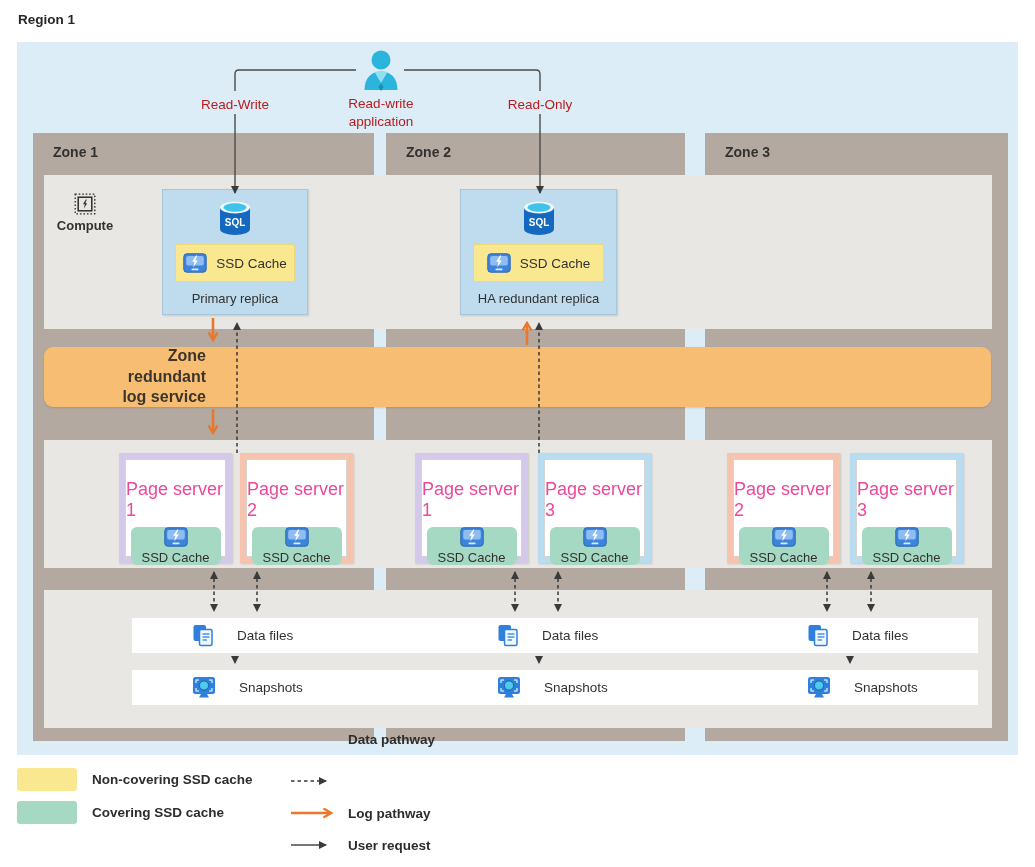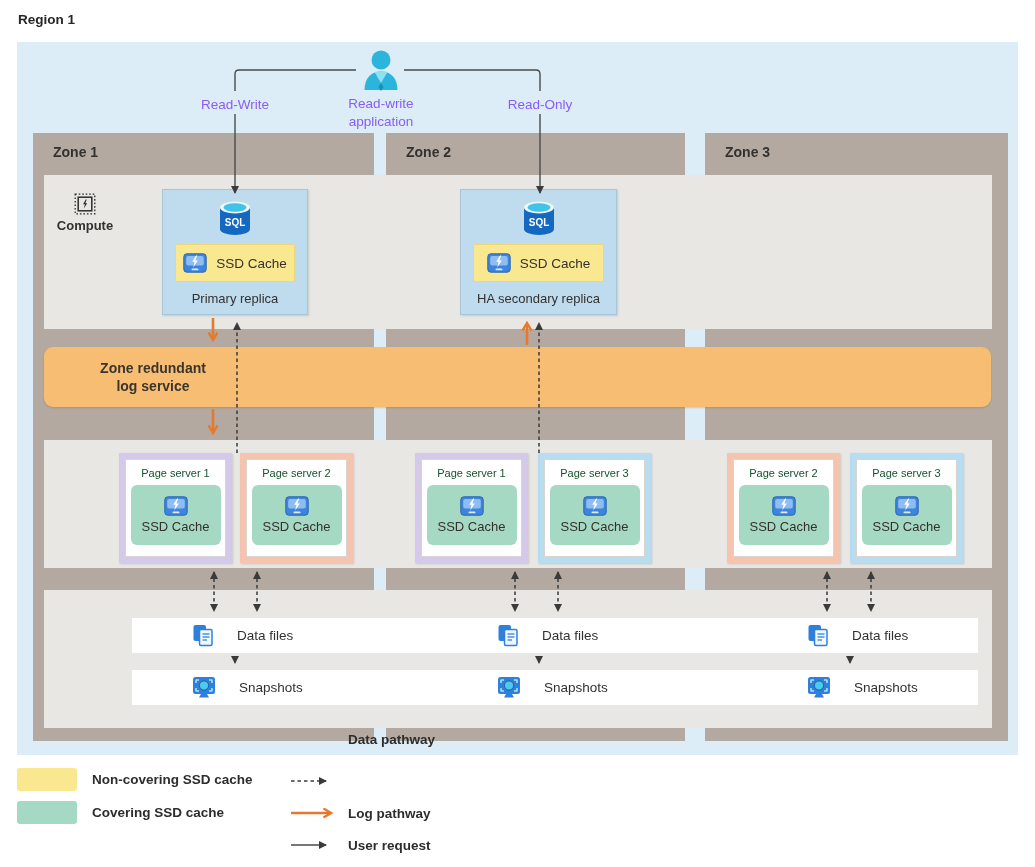--- a/index.html
+++ b/index.html
@@ -3,51 +3,51 @@
 <meta charset="utf-8">
 <style>
   * { margin:0; padding:0; box-sizing:border-box; }
   body { background:#fff; font-family:"Liberation Sans", sans-serif; color:#3a3a38; }
   .canvas { position:relative; width:1035px; height:867px; background:#fff; overflow:hidden;border-radius:25px; }
   .abs { position:absolute; }
 
   .region-label { left:18px; top:12px; font-size:13.5px; font-weight:bold; color:#262626; }
   .region { left:17px; top:42px; width:1001px; height:713px; background:#dcedf8; }
 
-  .toplabel { font-size:13.5px; color:#8b5cf6; text-align:center; line-height:1.3; }
+  .toplabel { font-size:13.5px; color:#b91c1c; text-align:center; line-height:1.3; }
 
   .zone { top:133px; height:608px; background:#b4a9a0; }
   .zone-title { position:absolute; left:20px; top:11px; font-size:14px; font-weight:bold; color:#33312f; }
 
   .row { left:44px; width:948px; background:#e9e7e4; }
   .row-compute { top:175px; height:154px; }
   .row-pages   { top:440px; height:128px; }
   .row-storage { top:590px; height:138px; }
 
   .band { left:44px; top:347px; width:947px; height:60px; background:#f7bd73; border-radius:9px;
           box-shadow:0 1px 2px rgba(120,90,40,.25); }
   .band-label { position:absolute; left:56px; top:0; width:106px; height:100%;
                 display:flex; align-items:center; justify-content:center;
-                font-size:14px; font-weight:bold; color:#3b352c; text-align:center; line-height:1.3; }
+                font-size:16px; font-weight:bold; color:#3b352c; text-align:right; line-height:1.3; }
 
   .sec-label { text-align:center; font-size:13px; font-weight:bold; color:#33312f; line-height:1.3; }
   .sec-label svg { display:block; margin:0 auto 3px auto; }
 
   .replica { top:189px; height:126px; background:#bedcee; border:1px solid #a8c6d8;
              box-shadow:1px 1px 2px rgba(90,110,125,.25);
              display:flex; flex-direction:column; align-items:center; }
   .replica .sqlicon { margin-top:10px; }
   .cache-chip { margin-top:7px; height:38px; background:#f9e88f; border:1px solid #ecd878; border-radius:2px;
                 display:flex; align-items:center; justify-content:center; gap:9px; font-size:13.5px; color:#33312f; }
   .replica-title { margin-top:9px; font-size:13px; color:#33312f; }
 
   .ps-box { top:453px; width:113px; height:110px; background:#fff; border-width:6px; border-style:solid;
             box-shadow:1px 1px 2px rgba(100,100,100,.25); }
   .ps-inner { width:100%; height:100%; border:1px solid #d8d4d0; display:flex; flex-direction:column; align-items:center; }
-  .ps-title { margin-top:7px; font-size:11px; color:#14532d; }
+  .ps-title { margin-top:19px; font-size:18px; color:#ec4899; }
   .ps-cache { margin-top:6px; width:90px; height:60px; background:#a6d9c3; border-radius:6px;
               display:flex; flex-direction:column; align-items:center; justify-content:center; gap:3px;
               font-size:13px; color:#33312f; }
 
   .bar { left:132px; width:846px; height:35px; background:#fff; }
   .bar-data  { top:618px; }
   .bar-snaps { top:670px; }
   .bar-group { position:absolute; top:0; height:100%; display:flex; align-items:center; gap:23px;
                font-size:13.5px; color:#33312f; }
 
@@ -130,21 +130,21 @@
     </svg>
     <div class="cache-chip" style="width: 131px; background-color: rgb(249, 232, 143);">
       <svg width="24" height="20" viewBox="0 0 24 20">
         <rect x="0.8" y="0.8" width="22.4" height="18.4" rx="3" fill="#3d85dc" stroke="#2a66b4" stroke-width="1"></rect>
         <rect x="3.2" y="3" width="17.6" height="9.5" rx="2" fill="#8fbdf2"></rect>
         <path d="M13.2,2.5 L9.2,8.8 L11.6,8.8 L10.2,14.5 L14.8,7.5 L12.3,7.5 L14.2,2.5 Z" fill="#ffffff"></path>
         <rect x="8.5" y="15.5" width="7" height="1.8" rx="0.9" fill="#dcebfb"></rect>
       </svg>
       <span>SSD Cache</span>
     </div>
-    <div class="replica-title">HA secondary replica</div>
+    <div class="replica-title">HA redundant replica</div>
   </div>
 
 
   <div class="abs ps-box" style="left: 119px; border-color: rgb(212, 201, 234);">
     <div class="ps-inner">
       <div class="ps-title">Page server 1</div>
       <div class="ps-cache" style="background-color: rgb(166, 217, 195);">
         <svg width="24" height="20" viewBox="0 0 24 20">
           <rect x="0.8" y="0.8" width="22.4" height="18.4" rx="3" fill="#3d85dc" stroke="#2a66b4" stroke-width="1"></rect>
           <rect x="3.2" y="3" width="17.6" height="9.5" rx="2" fill="#8fbdf2"></rect>

